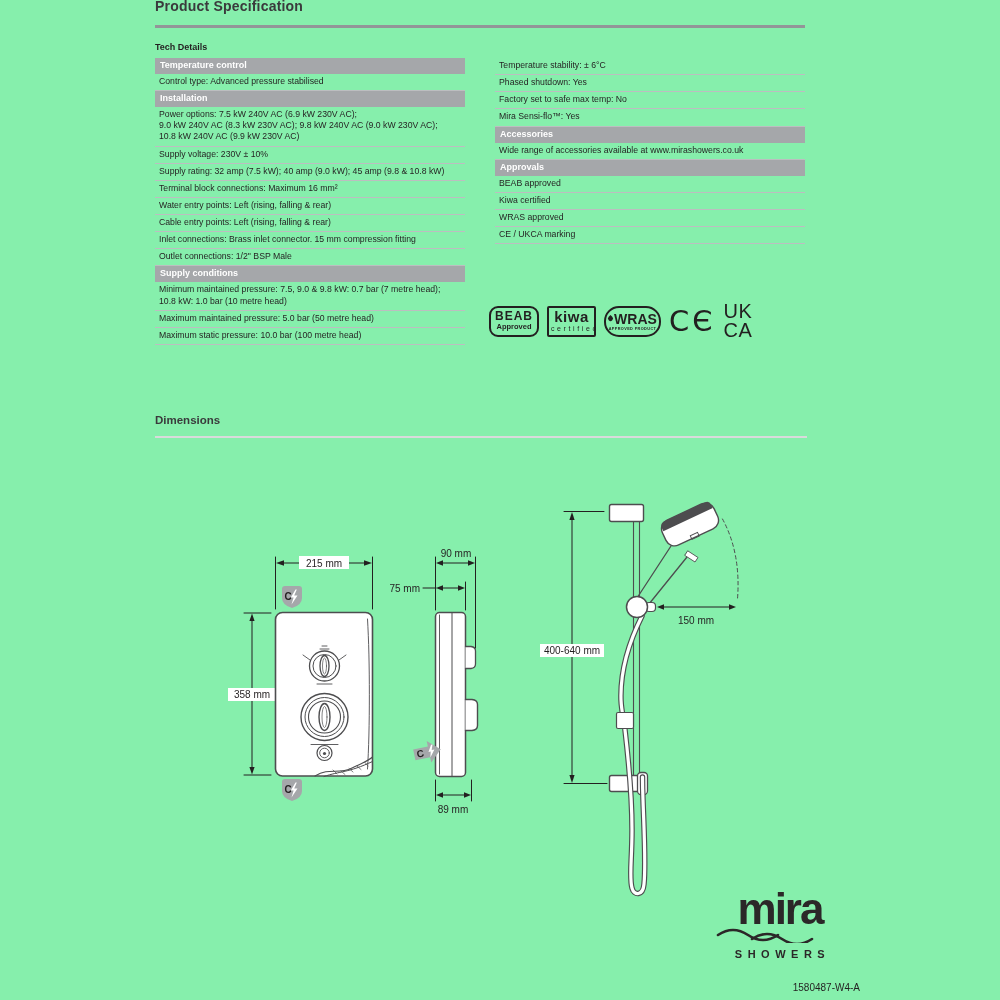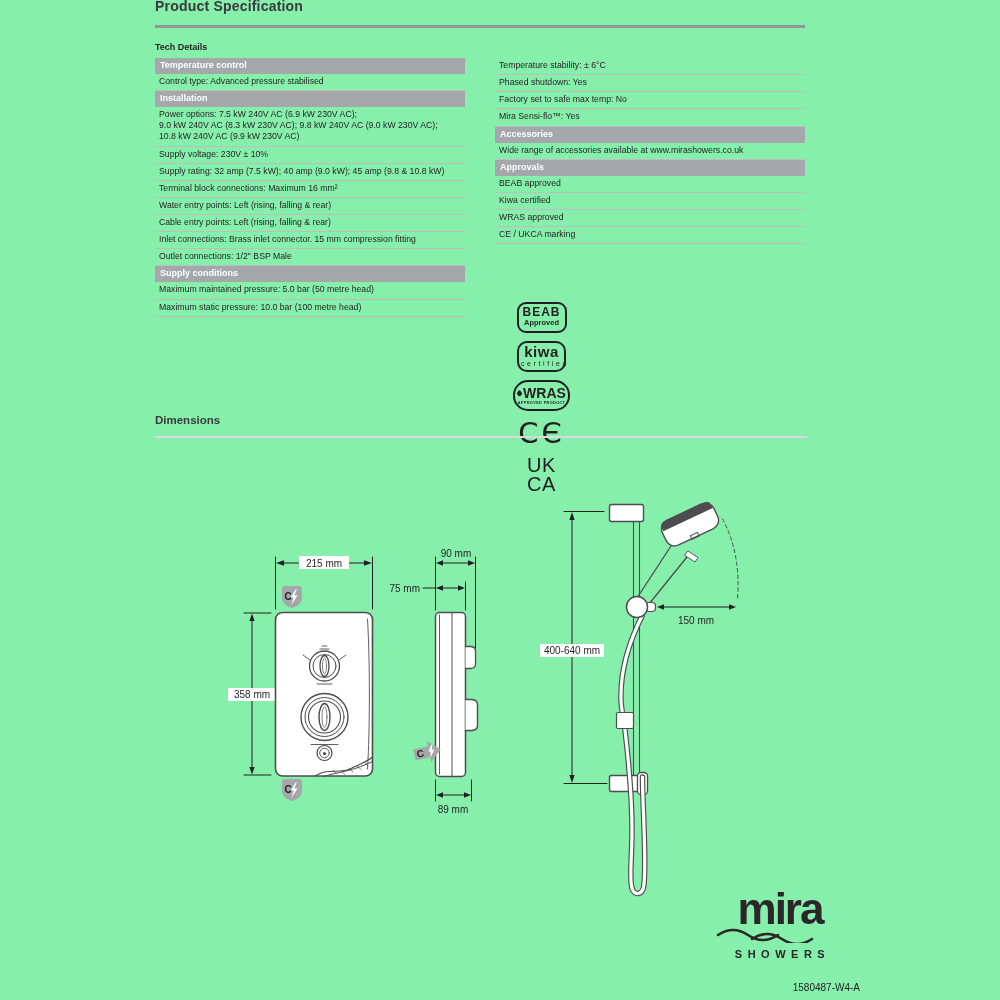--- a/index.html
+++ b/index.html
@@ -12,26 +12,26 @@
   .rule-dark{left:155px;top:25px;width:650px;height:2.5px;background:#939598;}
   .tech-label{left:155px;top:42px;font-size:9px;font-weight:700;}
   .dims-label{left:155px;top:414px;font-size:11.5px;font-weight:700;color:#3a3a3c;}
   .rule-light{left:155px;top:436px;width:652px;height:1.5px;background:#d9dadb;}
 
   .spec-table{width:310px;font-size:8.7px;line-height:1.28;}
   .sec-header{background:#a5a7aa;color:#fff;font-weight:700;font-size:9px;
               padding:2px 5px 2.5px 5px;}
   .spec-row{padding:2px 2px 3px 4px;border-bottom:1px solid #bcbec0;white-space:pre-line;}
 
-  .badges{left:513px;top:302px;display:flex;align-items:center;gap:8px;flex-direction:column;}
+  .badges{left:489px;top:302px;display:flex;align-items:center;gap:8px;}
   .badge{border:2.5px solid #231f20;text-align:center;box-sizing:border-box;}
   .beab{border-radius:9px;width:50px;height:31px;padding-top:2px;}
   .beab-l1{font-size:12px;font-weight:700;letter-spacing:1px;line-height:1;}
   .beab-l2{font-size:7.5px;font-weight:700;line-height:1.2;}
-  .kiwa{border-radius:10px;width:49px;height:31px;padding-top:1px;}
+  .kiwa{border-radius:2px;width:49px;height:31px;padding-top:1px;}
   .kiwa-l1{font-size:15px;font-weight:700;letter-spacing:.5px;line-height:1;}
   .kiwa-l2{font-size:7px;letter-spacing:2.6px;line-height:1.3;padding-left:2px;}
   .wras{border-radius:15px;width:57px;height:31px;padding-top:4px;}
   .wras-l1{font-size:14px;font-weight:700;line-height:1;display:flex;align-items:center;justify-content:center;gap:1px;text-align:center;}
   .drop{display:inline-block;width:5px;height:5px;background:#231f20;
         border-radius:0 50% 50% 50%;transform:rotate(45deg);}
   .wras-l2{font-size:3.8px;font-weight:700;letter-spacing:.4px;line-height:2;}
   .ce{font-family:"DejaVu Sans",sans-serif;font-size:29px;font-weight:400;letter-spacing:3px;line-height:1;}
   .ukca{font-size:20px;font-weight:400;line-height:.95;letter-spacing:.5px;}
 
@@ -60,20 +60,22 @@
 9.0 kW 240V AC (8.3 kW 230V AC); 9.8 kW 240V AC (9.0 kW 230V AC);
 10.8 kW 240V AC (9.9 kW 230V AC)</div>
     <div class="spec-row">Supply voltage: 230V ± 10%</div>
     <div class="spec-row">Supply rating: 32 amp (7.5 kW); 40 amp (9.0 kW); 45 amp (9.8 &amp; 10.8 kW)</div>
     <div class="spec-row">Terminal block connections: Maximum 16 mm²</div>
     <div class="spec-row">Water entry points: Left (rising, falling &amp; rear)</div>
     <div class="spec-row">Cable entry points: Left (rising, falling &amp; rear)</div>
     <div class="spec-row">Inlet connections: Brass inlet connector. 15 mm compression fitting</div>
     <div class="spec-row">Outlet connections: 1/2" BSP Male</div>
     <div class="sec-header">Supply conditions</div>
+    <div class="spec-row">Minimum maintained pressure: 7.5, 9.0 &amp; 9.8 kW: 0.7 bar (7 metre head);
+10.8 kW: 1.0 bar (10 metre head)</div>
     <div class="spec-row">Maximum maintained pressure: 5.0 bar (50 metre head)</div>
     <div class="spec-row">Maximum static pressure: 10.0 bar (100 metre head)</div>
   </div>
 
   <div class="abs spec-table" style="left:495px;top:58px;">
     <div class="spec-row">Temperature stability: ± 6°C</div>
     <div class="spec-row">Phased shutdown: Yes</div>
     <div class="spec-row">Factory set to safe max temp: No</div>
     <div class="spec-row">Mira Sensi-flo™: Yes</div>
     <div class="sec-header">Accessories</div>

